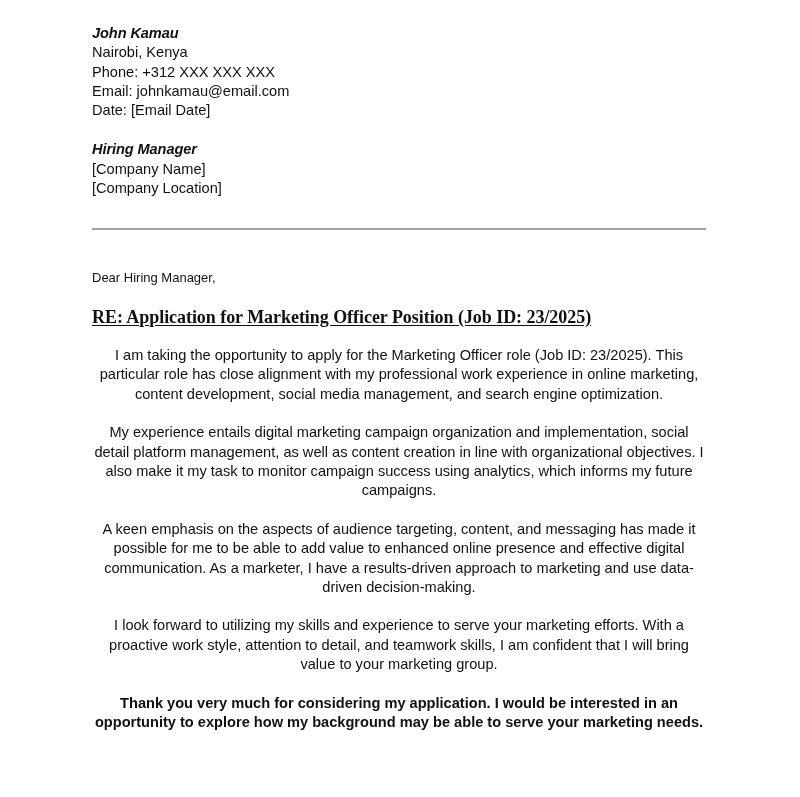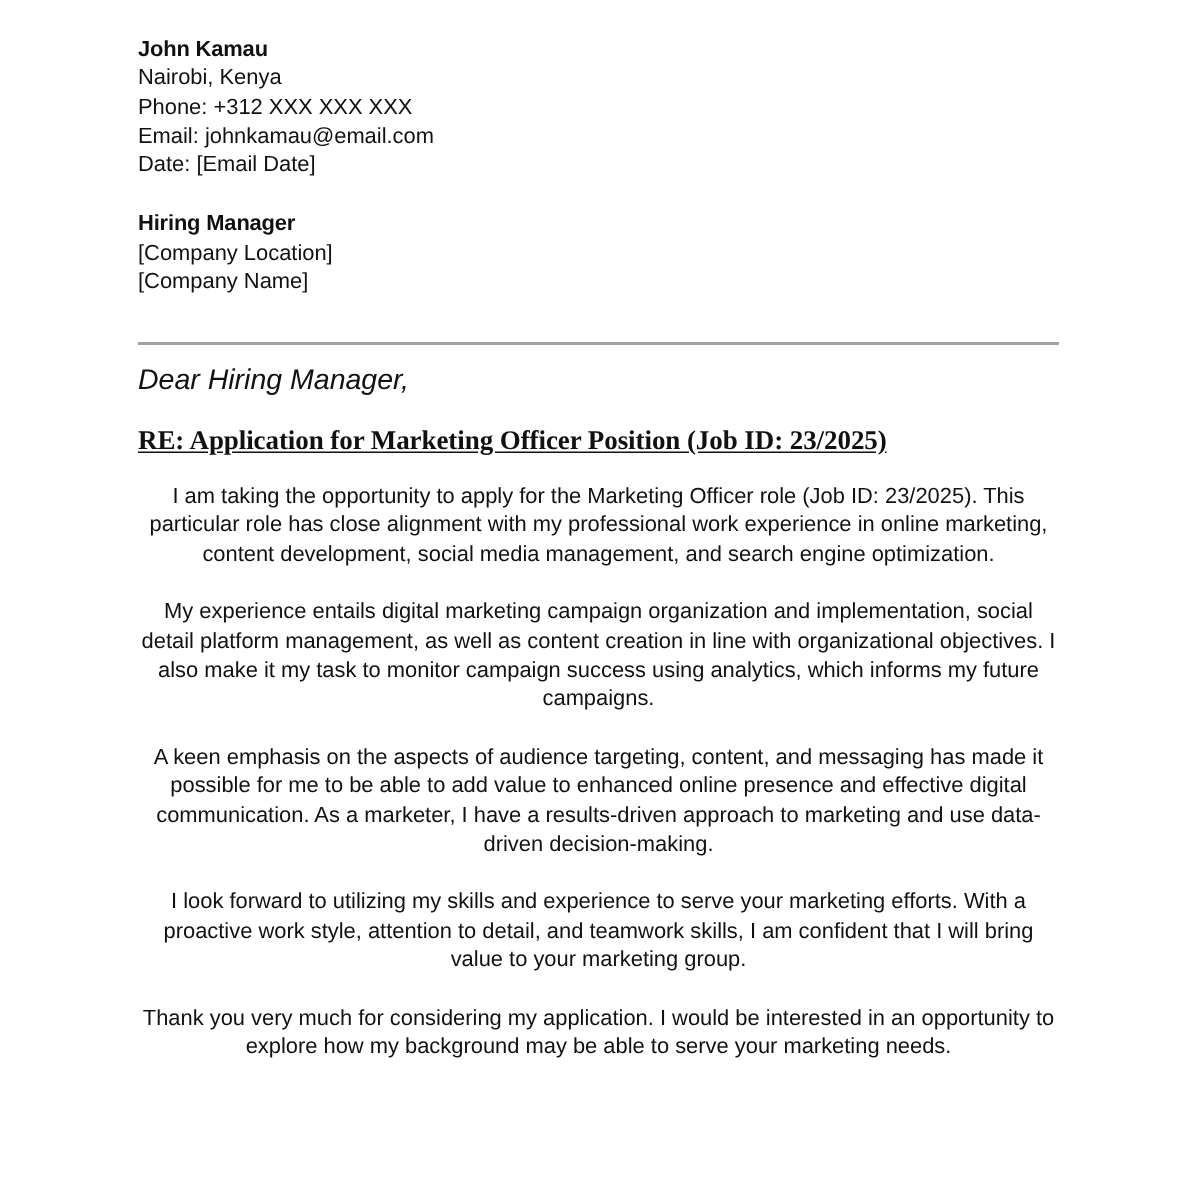--- a/index.html
+++ b/index.html
@@ -34,37 +34,37 @@
     font-size: 14.6px;
     line-height: 19.3px;
     color: #111111;
   }
   .line {
     white-space: pre-wrap;
   }
   .name-strong {
     font-weight: bold;
     letter-spacing: -0.1px;
+    font-style: italic;
   }
   .block-gap {
     height: 20px;
   }
   .divider {
     margin-top: 30px;
     margin-bottom: 0;
     width: 614px;
     height: 2px;
     background: #a3a3a3;
     border: 0;
   }
   .salutation {
-    margin-top: 14px;
-    font-size: 19px;
+    margin-top: 38px;
+    font-size: 13px;
     line-height: 19.3px;
-    font-style: italic;
   }
   .subject {
     margin-top: 20px;
     font-size: 18px;
     line-height: 19.3px;
     font-weight: bold;
     text-decoration: underline;
     text-underline-offset: 2px;
     letter-spacing: -0.05px;
     font-family: Liberation Serif, serif;
@@ -74,20 +74,21 @@
   }
   .paragraph {
     font-size: 14.6px;
     line-height: 19.4px;
     margin: 0 0 19px 0;
     text-align: center;
     color: #111111;
   }
   .paragraph:last-child {
     margin-bottom: 0;
+    font-weight: bold;
   }
   .closing {
     margin-top: 19px;
     font-size: 14.6px;
     line-height: 19.3px;
   }
 </style>
 </head>
 <body>
 
@@ -99,22 +100,22 @@
       <div class="line">Nairobi, Kenya</div>
       <div class="line">Phone: +312 XXX XXX XXX</div>
       <div class="line">Email: johnkamau@email.com</div>
       <div class="line">Date: [Email Date]</div>
     </div>
 
     <div class="block-gap"></div>
 
     <div class="recipient-block">
       <div class="line name-strong">Hiring Manager</div>
+      <div class="line">[Company Name]</div>
       <div class="line">[Company Location]</div>
-      <div class="line">[Company Name]</div>
     </div>
 
     <div class="divider"></div>
 
     <div class="salutation">Dear Hiring Manager,</div>
 
     <div class="subject">RE: Application for Marketing Officer Position (Job ID: 23/2025)</div>
 
     <div class="body-paragraphs">
       <p class="paragraph">I am taking the opportunity to apply for the Marketing Officer role (Job ID: 23/2025). This particular role has close alignment with my professional work experience in online marketing, content development, social media management, and search engine optimization.</p>

